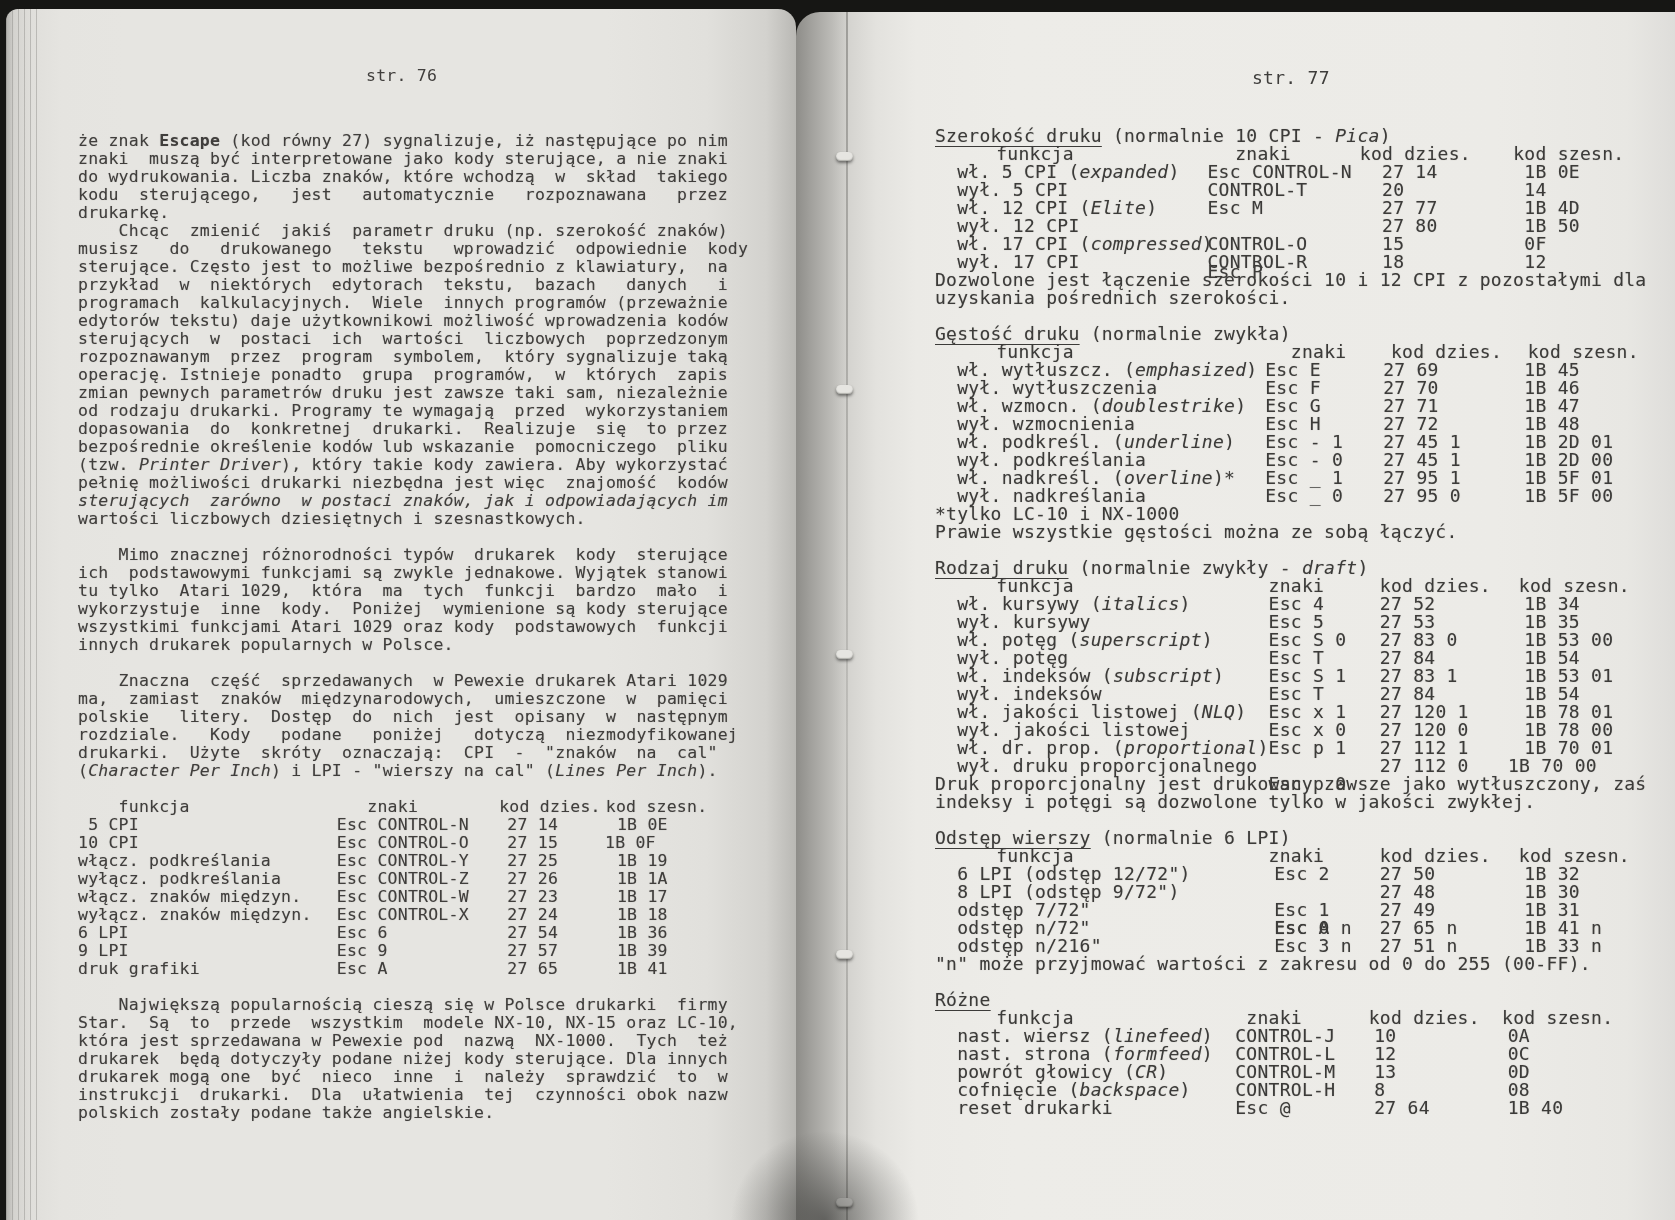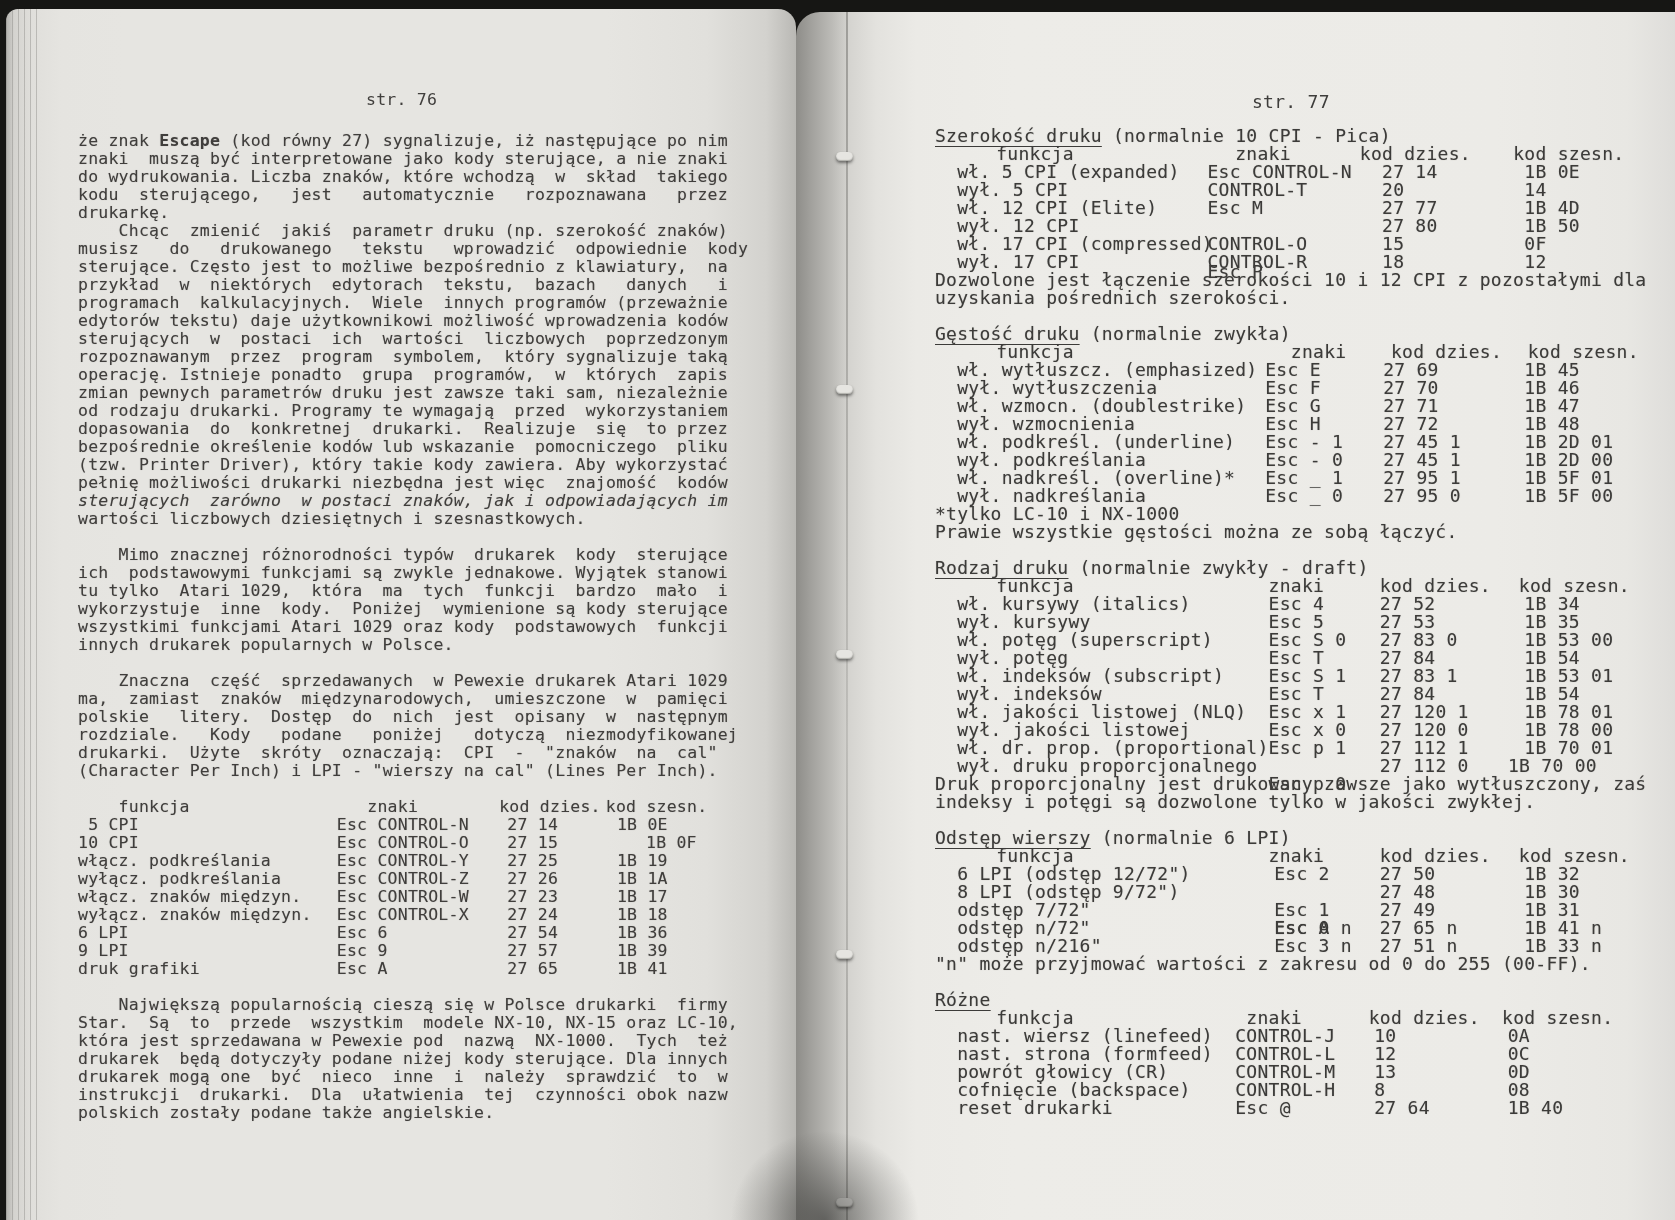--- a/index.html
+++ b/index.html
@@ -37,30 +37,30 @@
     background:linear-gradient(180deg,rgba(95,94,90,.45),rgba(95,94,90,.18) 60%,rgba(95,94,90,.4));
   }
   .stitch{
     position:absolute;left:40px;width:17px;height:9px;border-radius:5px;
     background:#e6e5e1;box-shadow:0 2px 3px rgba(35,35,33,.55), inset 0 -1px 1px rgba(120,119,115,.5);
   }
   .gutter-shadow{
     position:absolute;left:730px;top:1130px;width:190px;height:90px;
     background:radial-gradient(ellipse at 50% 100%,rgba(18,18,16,.5),rgba(18,18,16,0) 70%);
   }
-  .pagenum{position:absolute;white-space:pre;margin-top:24px;}
+  .pagenum{position:absolute;white-space:pre;}
   .page-left .pagenum{left:360px;top:57px;font-size:16.5px;letter-spacing:.22px;color:#413f3d;}
   .page-right .pagenum{left:456px;top:55px;font-size:18px;letter-spacing:.28px;color:#3e3d3b;}
   .content{position:absolute;}
   .page-left .content{left:72px;top:123px;width:700px;font-size:16.5px;letter-spacing:.22px;color:#403e3c;}
   .page-right .content{left:139px;top:115px;width:730px;font-size:18px;letter-spacing:.28px;color:#3c3b39;}
   .content{text-shadow:0 0 1px rgba(64,62,60,.35);}
   .ln{position:absolute;left:0;height:18px;line-height:18px;white-space:pre;}
   .cell{position:absolute;top:0;white-space:pre;}
-  .i{}
+  .i{font-style:italic;}
   .b{font-weight:bold;}
   .u{text-decoration:underline;text-underline-offset:3.5px;text-decoration-thickness:1.3px;}
 </style>
 </head>
 <body>
 
 <div class="page page-left">
   <div class="edge-stripes"></div>
   <div class="pagenum">str. 76</div>
   <div class="content">
@@ -96,21 +96,21 @@
       <div class="ln" style="top: 522px;"></div>
       <div class="ln" style="top: 540px;">    Znaczna  część  sprzedawanych  w Pewexie drukarek Atari 1029</div>
       <div class="ln" style="top: 558px;">ma,  zamiast  znaków  międzynarodowych,  umieszczone  w  pamięci</div>
       <div class="ln" style="top: 576px;">polskie   litery.  Dostęp  do  nich  jest  opisany  w  następnym</div>
       <div class="ln" style="top: 594px;">rozdziale.   Kody   podane   poniżej   dotyczą  niezmodyfikowanej</div>
       <div class="ln" style="top: 612px;">drukarki.  Użyte  skróty  oznaczają:  CPI  -  "znaków  na  cal"</div>
       <div class="ln" style="top: 630px;"><span>(</span><span class="i">Character Per Inch</span><span>) i LPI - "wierszy na cal" (</span><span class="i">Lines Per Inch</span><span>).</span></div>
       <div class="ln" style="top: 648px;"></div>
       <div class="ln" style="top: 666px;"><span class="cell" style="left: 40.6px;">funkcja</span><span class="cell" style="left: 289.275px;">znaki</span><span class="cell" style="left: 421.225px;">kod dzies.</span><span class="cell" style="left: 527.8px;">kod szesn.</span></div>
       <div class="ln" style="top: 684px;"><span class="cell" style="left: 0px;"> 5 CPI</span><span class="cell" style="left: 258.825px;">Esc CONTROL-N</span><span class="cell" style="left: 429.345px;">27 14</span><span class="cell" style="left: 538.965px;">1B 0E</span></div>
-      <div class="ln" style="top: 702px;"><span class="cell" style="left: 0px;">10 CPI</span><span class="cell" style="left: 258.825px;">Esc CONTROL-O</span><span class="cell" style="left: 429.345px;">27 15</span><span class="cell" style="left: 568px;">1B 0F</span></div>
+      <div class="ln" style="top: 702px;"><span class="cell" style="left: 0px;">10 CPI</span><span class="cell" style="left: 258.825px;">Esc CONTROL-O</span><span class="cell" style="left: 429.345px;">27 15</span><span class="cell" style="left: 527px;">1B 0F</span></div>
       <div class="ln" style="top: 720px;"><span class="cell" style="left: 0px;">włącz. podkreślania</span><span class="cell" style="left: 258.825px;">Esc CONTROL-Y</span><span class="cell" style="left: 429.345px;">27 25</span><span class="cell" style="left: 538.965px;">1B 19</span></div>
       <div class="ln" style="top: 738px;"><span class="cell" style="left: 0px;">wyłącz. podkreślania</span><span class="cell" style="left: 258.825px;">Esc CONTROL-Z</span><span class="cell" style="left: 429.345px;">27 26</span><span class="cell" style="left: 538.965px;">1B 1A</span></div>
       <div class="ln" style="top: 756px;"><span class="cell" style="left: 0px;">włącz. znaków międzyn.</span><span class="cell" style="left: 258.825px;">Esc CONTROL-W</span><span class="cell" style="left: 429.345px;">27 23</span><span class="cell" style="left: 538.965px;">1B 17</span></div>
       <div class="ln" style="top: 774px;"><span class="cell" style="left: 0px;">wyłącz. znaków międzyn.</span><span class="cell" style="left: 258.825px;">Esc CONTROL-X</span><span class="cell" style="left: 429.345px;">27 24</span><span class="cell" style="left: 538.965px;">1B 18</span></div>
       <div class="ln" style="top: 792px;"><span class="cell" style="left: 0px;">6 LPI</span><span class="cell" style="left: 258.825px;">Esc 6</span><span class="cell" style="left: 429.345px;">27 54</span><span class="cell" style="left: 538.965px;">1B 36</span></div>
       <div class="ln" style="top: 810px;"><span class="cell" style="left: 0px;">9 LPI</span><span class="cell" style="left: 258.825px;">Esc 9</span><span class="cell" style="left: 429.345px;">27 57</span><span class="cell" style="left: 538.965px;">1B 39</span></div>
       <div class="ln" style="top: 828px;"><span class="cell" style="left: 0px;">druk grafiki</span><span class="cell" style="left: 258.825px;">Esc A</span><span class="cell" style="left: 429.345px;">27 65</span><span class="cell" style="left: 538.965px;">1B 41</span></div>
       <div class="ln" style="top: 846px;"></div>
       <div class="ln" style="top: 864px;">    Największą popularnością cieszą się w Polsce drukarki  firmy</div>
       <div class="ln" style="top: 882px;">Star.  Są  to  przede  wszystkim  modele NX-10, NX-15 oraz LC-10,</div>

